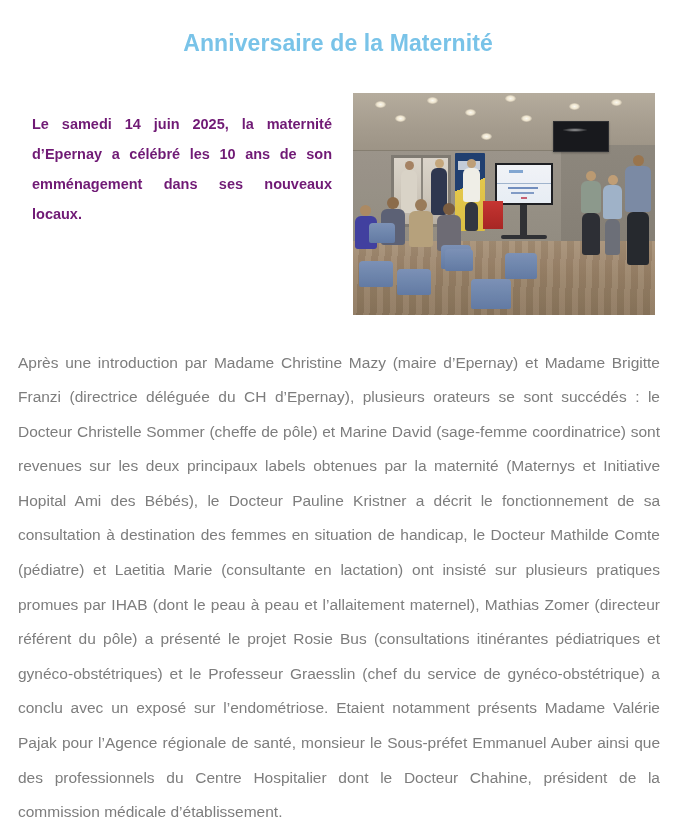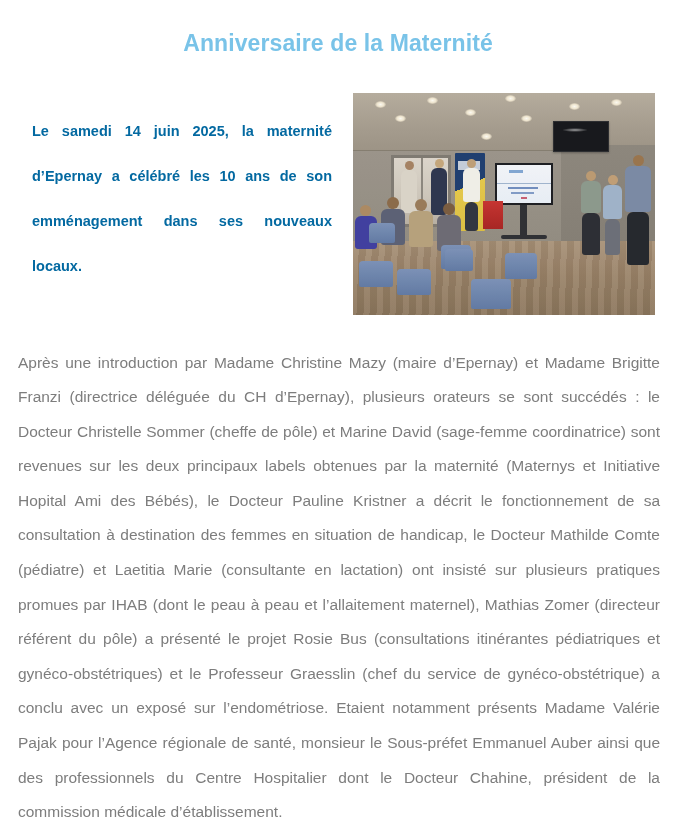--- a/index.html
+++ b/index.html
@@ -44,24 +44,24 @@
     left: 0;
     top: 88px;
     width: 676px;
     height: 232px;
   }
   .intro-text {
     position: absolute;
     left: 32px;
     top: 6px;
     width: 300px;
-    color: #0369a1;
+    color: #701a75;
     font-size: 14.5px;
     font-weight: bold;
-    line-height: 45px;
+    line-height: 30px;
     text-align: justify;
     text-justify: inter-word;
   }
 
   
   .photo-frame {
     position: absolute;
     left: 353px;
     top: 5px;
     width: 302px;

